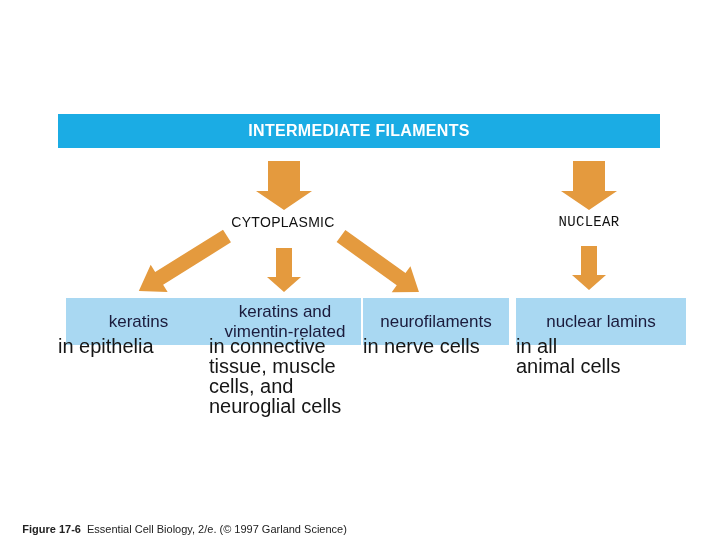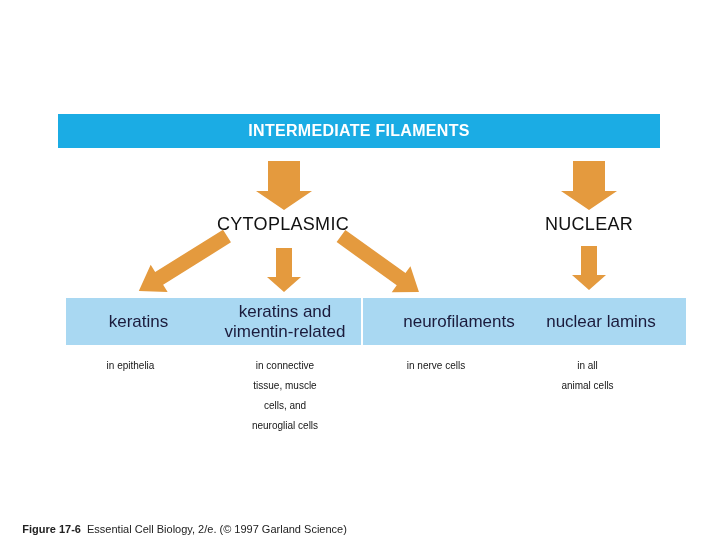--- a/index.html
+++ b/index.html
@@ -36,49 +36,48 @@
     top: 0;
     width: 720px;
     height: 540px;
     pointer-events: none;
   }
   .branch-label {
     position: absolute;
     top: 214px;
     width: 200px;
     text-align: center;
-    font-size: 18px;
+    font-size: 14px;
     color: #111111;
     letter-spacing: 0.3px;
   }
   #branch-cytoplasmic { left: 183px; }
-  #branch-nuclear { left: 489px; }
+  #branch-nuclear { left: 489px; font-family: Liberation Mono, monospace; }
   .type-box {
     position: absolute;
     top: 298px;
     height: 47px;
     background: #a9d8f2;
     color: #1b1b3c;
     font-size: 17px;
     line-height: 20px;
     display: flex;
     align-items: center;
     justify-content: center;
     text-align: center;
     white-space: pre-line;
   }
   #box-keratins        { left: 66px;  width: 145px; }
   #box-vimentin        { left: 209px; width: 152px; }
-  #box-neurofilaments  { left: 363px; width: 146px; padding-left: 23px; }
+  #box-neurofilaments  { left: 363px; width: 146px; }
   #box-nuclear-lamins  { left: 516px; width: 170px; }
   .location-text {
     position: absolute;
-    top: 356px;
-    text-align: center;
-    font-size: 10px;
+    top: 336px;
+    font-size: 20px;
     line-height: 20px;
     color: #161616;
     white-space: pre-line;
   }
   #loc-keratins        { left: 58px;  width: 145px; }
   #loc-vimentin        { left: 209px; width: 152px; }
   #loc-neurofilaments  { left: 363px; width: 146px; }
   #loc-nuclear-lamins  { left: 516px; width: 143px; }
   #caption {
     position: absolute;

